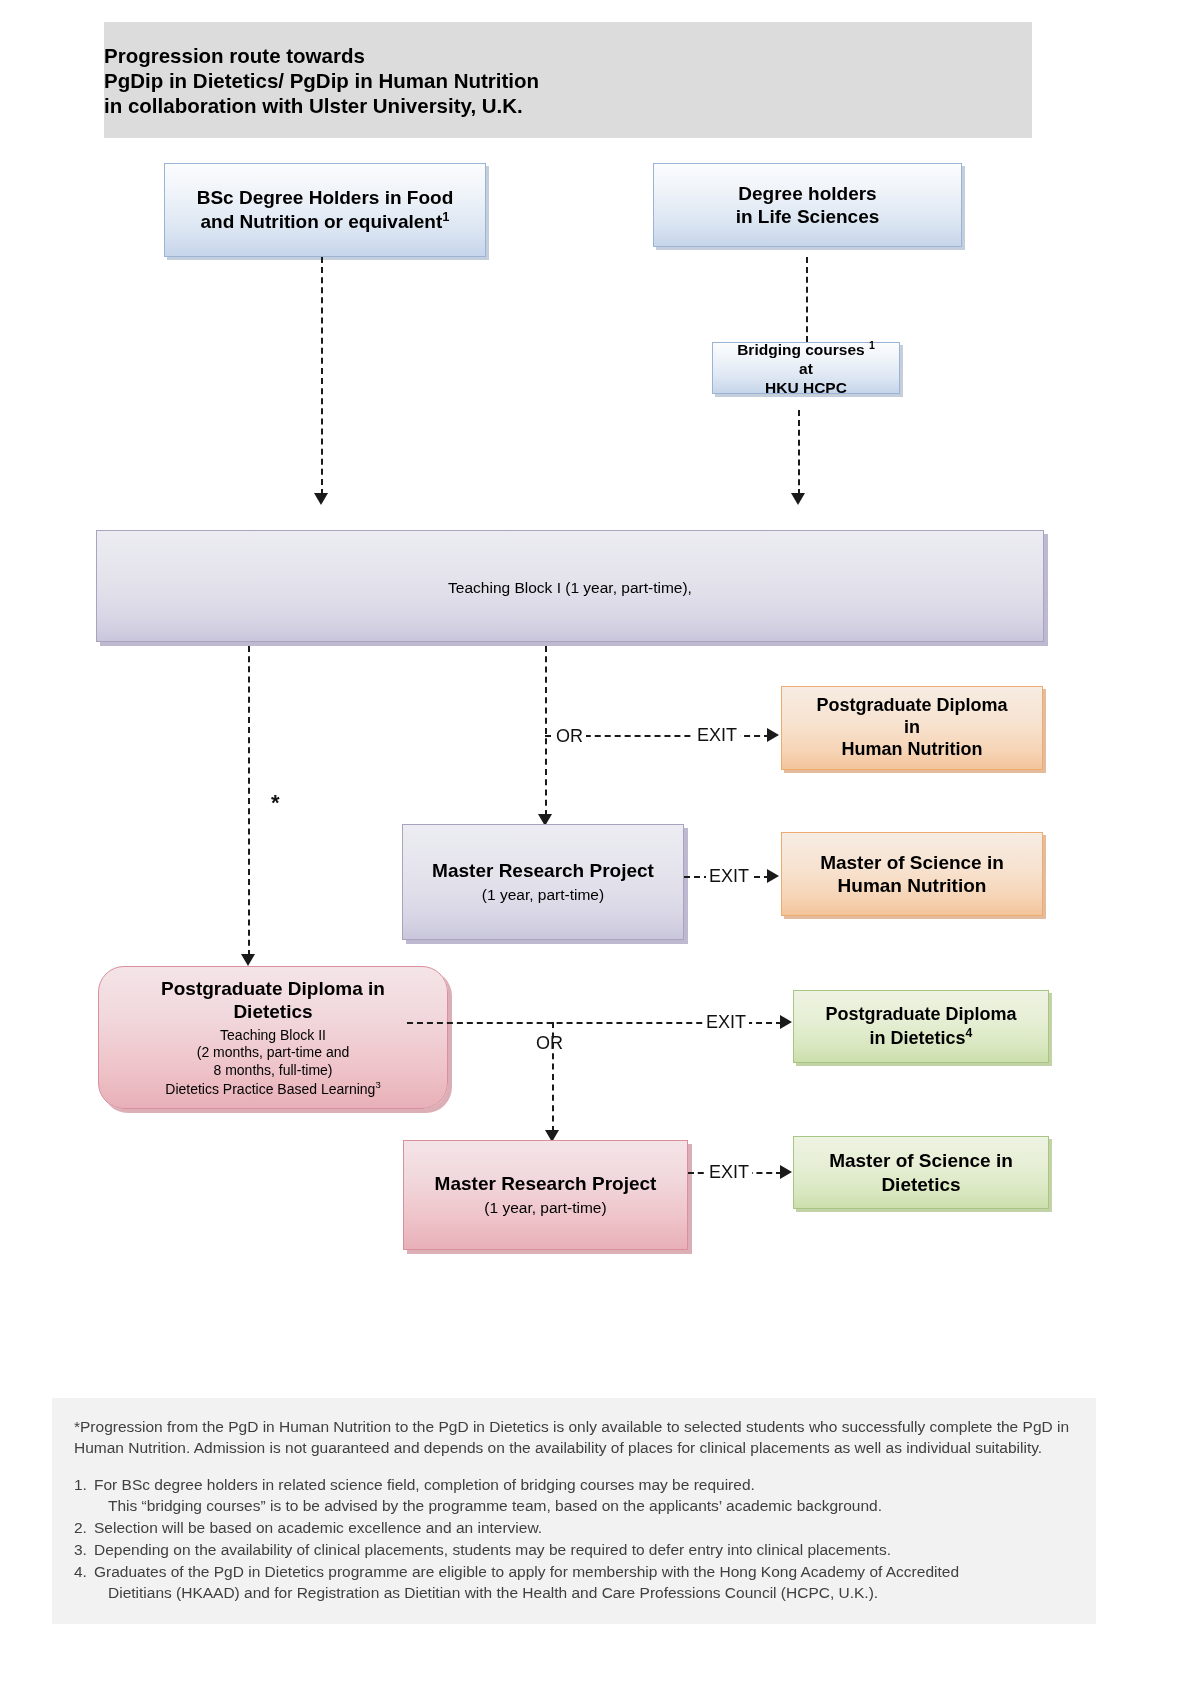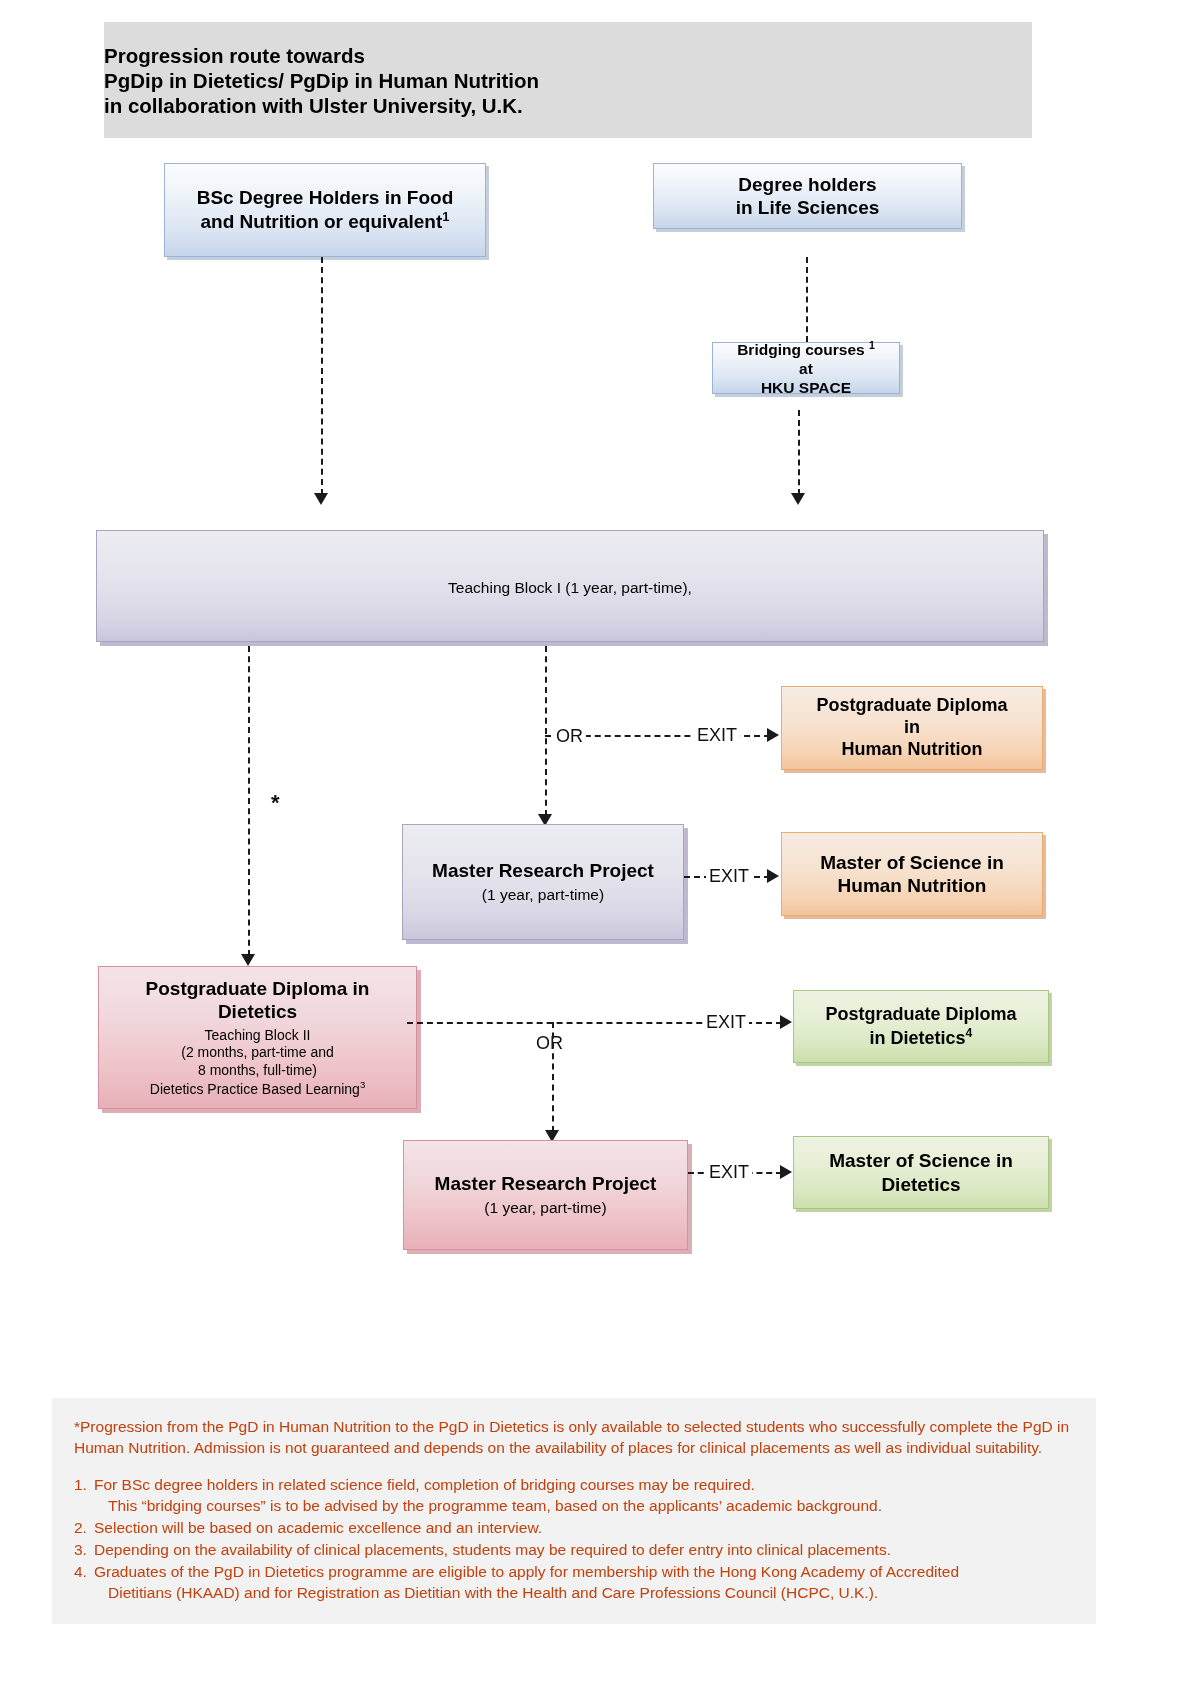--- a/index.html
+++ b/index.html
@@ -137,21 +137,21 @@
   .footnotes {
     position: absolute;
     left: 52px;
     top: 1398px;
     width: 1044px;
     box-sizing: border-box;
     background: #f2f2f2;
     padding: 18px 22px 20px 22px;
     font-size: 15.5px;
     line-height: 21px;
-    color: #c2410c;
+    color: #404040;
   }
   .footnotes .para { margin: 0 0 16px 0; }
   .fn-list { margin: 0; padding: 0; list-style: none; }
   .fn-item { display: flex; margin-bottom: 1px; }
   .fn-num { width: 20px; flex: 0 0 20px; }
   .fn-txt { flex: 1 1 auto; }
   .fn-txt .cont { display: block; padding-left: 14px; }
 </style>
 </head>
 <body>
@@ -164,34 +164,34 @@
     <span class="tline">in collaboration with Ulster University, U.K.</span>
   </div>
 
   <div class="node blue" style="left:164px; top:163px; width:322px; height:94px;">
     <div class="hd" style="font-size:19px;">
       <span>BSc Degree Holders in Food</span><br>
       <span>and Nutrition or equivalent</span><sup>1</sup>
     </div>
   </div>
 
-  <div class="node blue" style="left:653px; top:163px; width:309px; height:66px;">
+  <div class="node blue" style="left:653px; top:163px; width:309px; height:84px;">
     <div class="hd" style="font-size:19px;">
       <span>Degree holders</span><br>
       <span>in Life Sciences</span>
     </div>
   </div>
 
   <div class="vline" style="left:806px; top:257px; height:85px;"></div>
 
   <div class="node blue" style="left:712px; top:342px; width:188px; height:52px;">
     <div class="hd" style="font-size:15.5px;">
       <span>Bridging courses </span><sup>1</sup><br>
       <span>at</span><br>
-      <span>HKU SPACE</span>
+      <span>HKU HCPC</span>
     </div>
   </div>
 
   <div class="vline" style="left:321px; top:257px; height:238px;"></div>
   <div class="arrow-down" style="left:314px; top:493px;"></div>
 
   <div class="vline" style="left:798px; top:410px; height:85px;"></div>
   <div class="arrow-down" style="left:791px; top:493px;"></div>
 
   <div class="node purple" style="left:96px; top:530px; width:948px; height:112px; justify-content:center;">
@@ -227,21 +227,21 @@
   <div class="edge-label" style="left:706px; top:866px;">EXIT</div>
   <div class="arrow-right" style="left:767px; top:869px;"></div>
 
   <div class="node orange" style="left:781px; top:832px; width:262px; height:84px;">
     <div class="hd" style="font-size:19px;">
       <span>Master of Science in</span><br>
       <span>Human Nutrition</span>
     </div>
   </div>
 
-  <div class="node pink" style="left:98px; top:966px; width:319px; height:143px; justify-content:center;">
+  <div class="node pink" style="left:98px; top:966px; width:350px; height:143px; justify-content:center;border-radius:26px;">
     <div class="hd" style="font-size:19px;">
       <span>Postgraduate Diploma in</span><br>
       <span>Dietetics</span>
     </div>
     <div class="sub" style="font-size:14px; margin-top:4px;">
       <span>Teaching Block II</span><br>
       <span>(2 months, part-time and</span><br>
       <span>8 months, full-time)</span><br>
       <span>Dietetics Practice Based Learning</span><sup style="font-weight:normal;">3</sup>
     </div>

